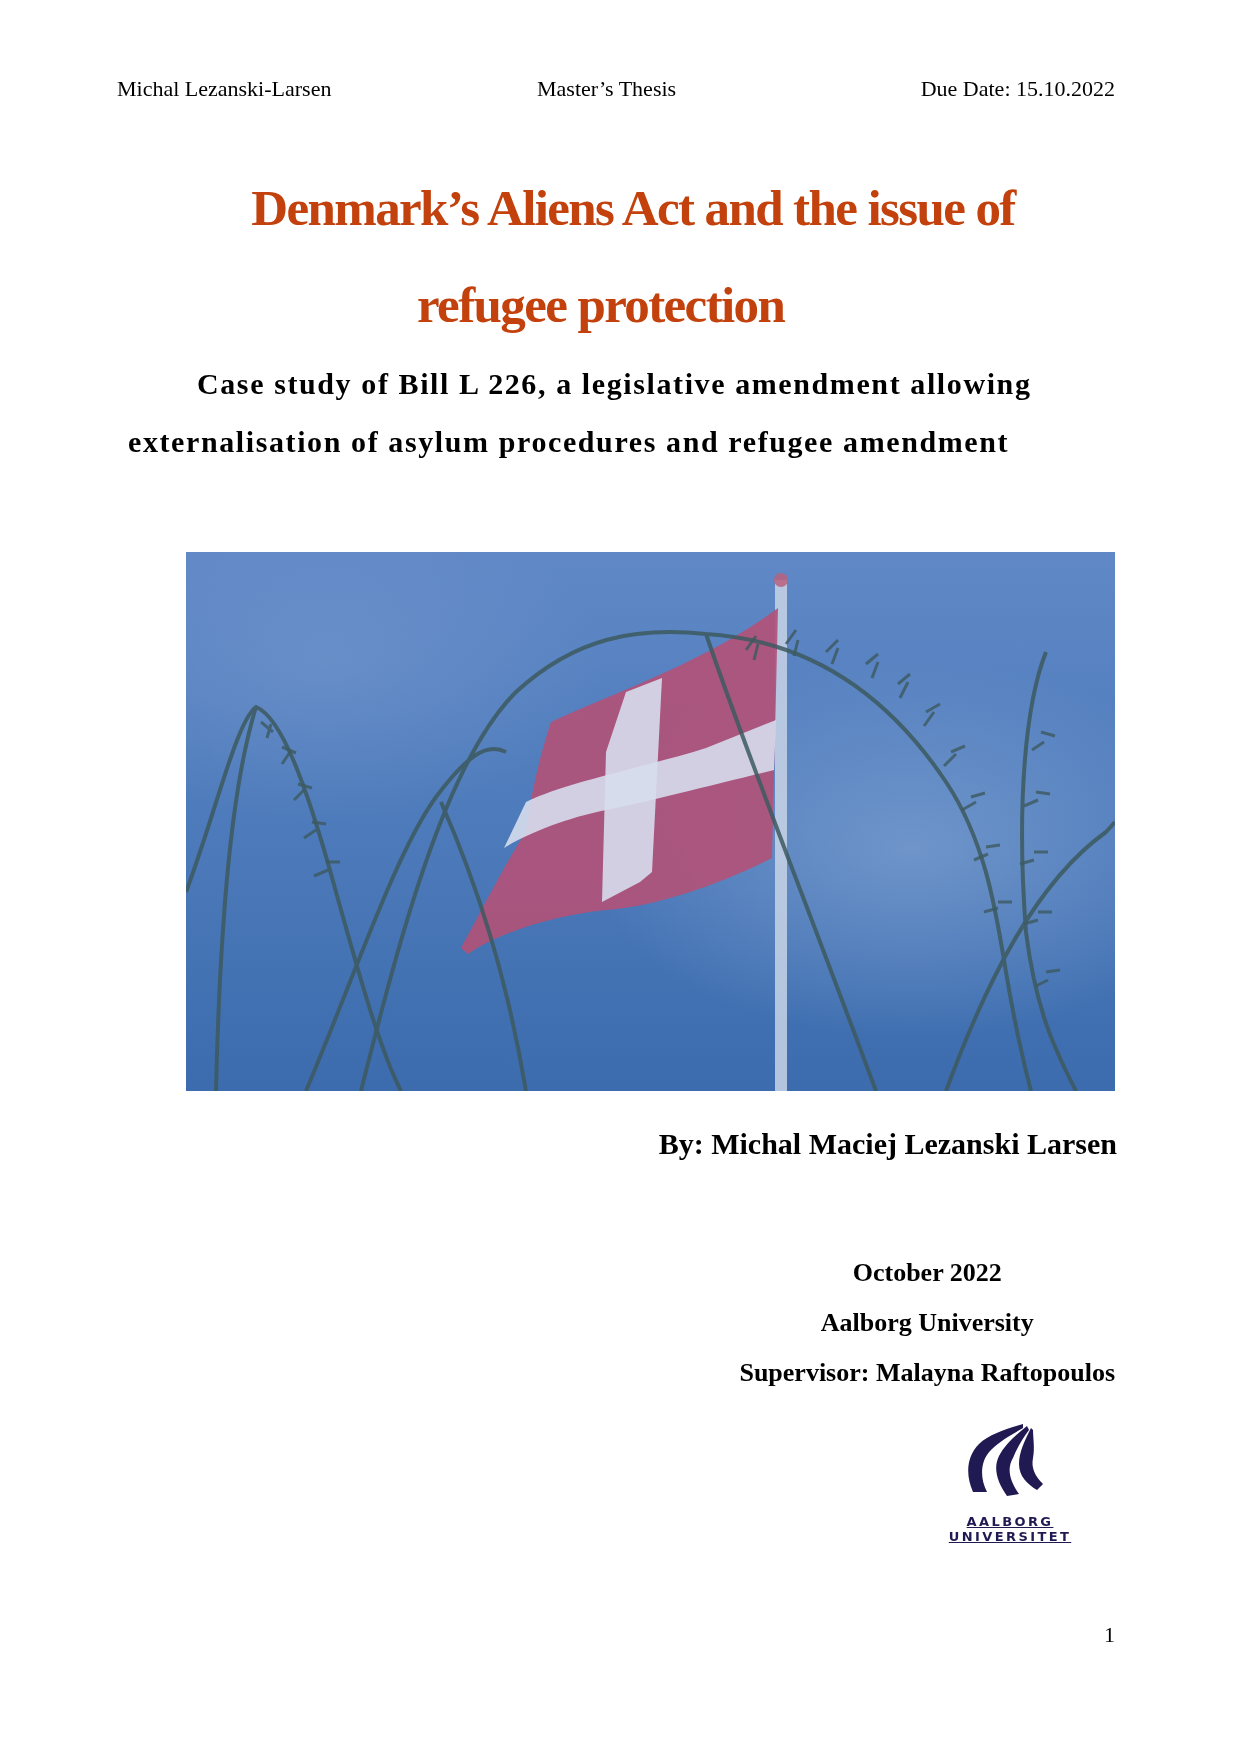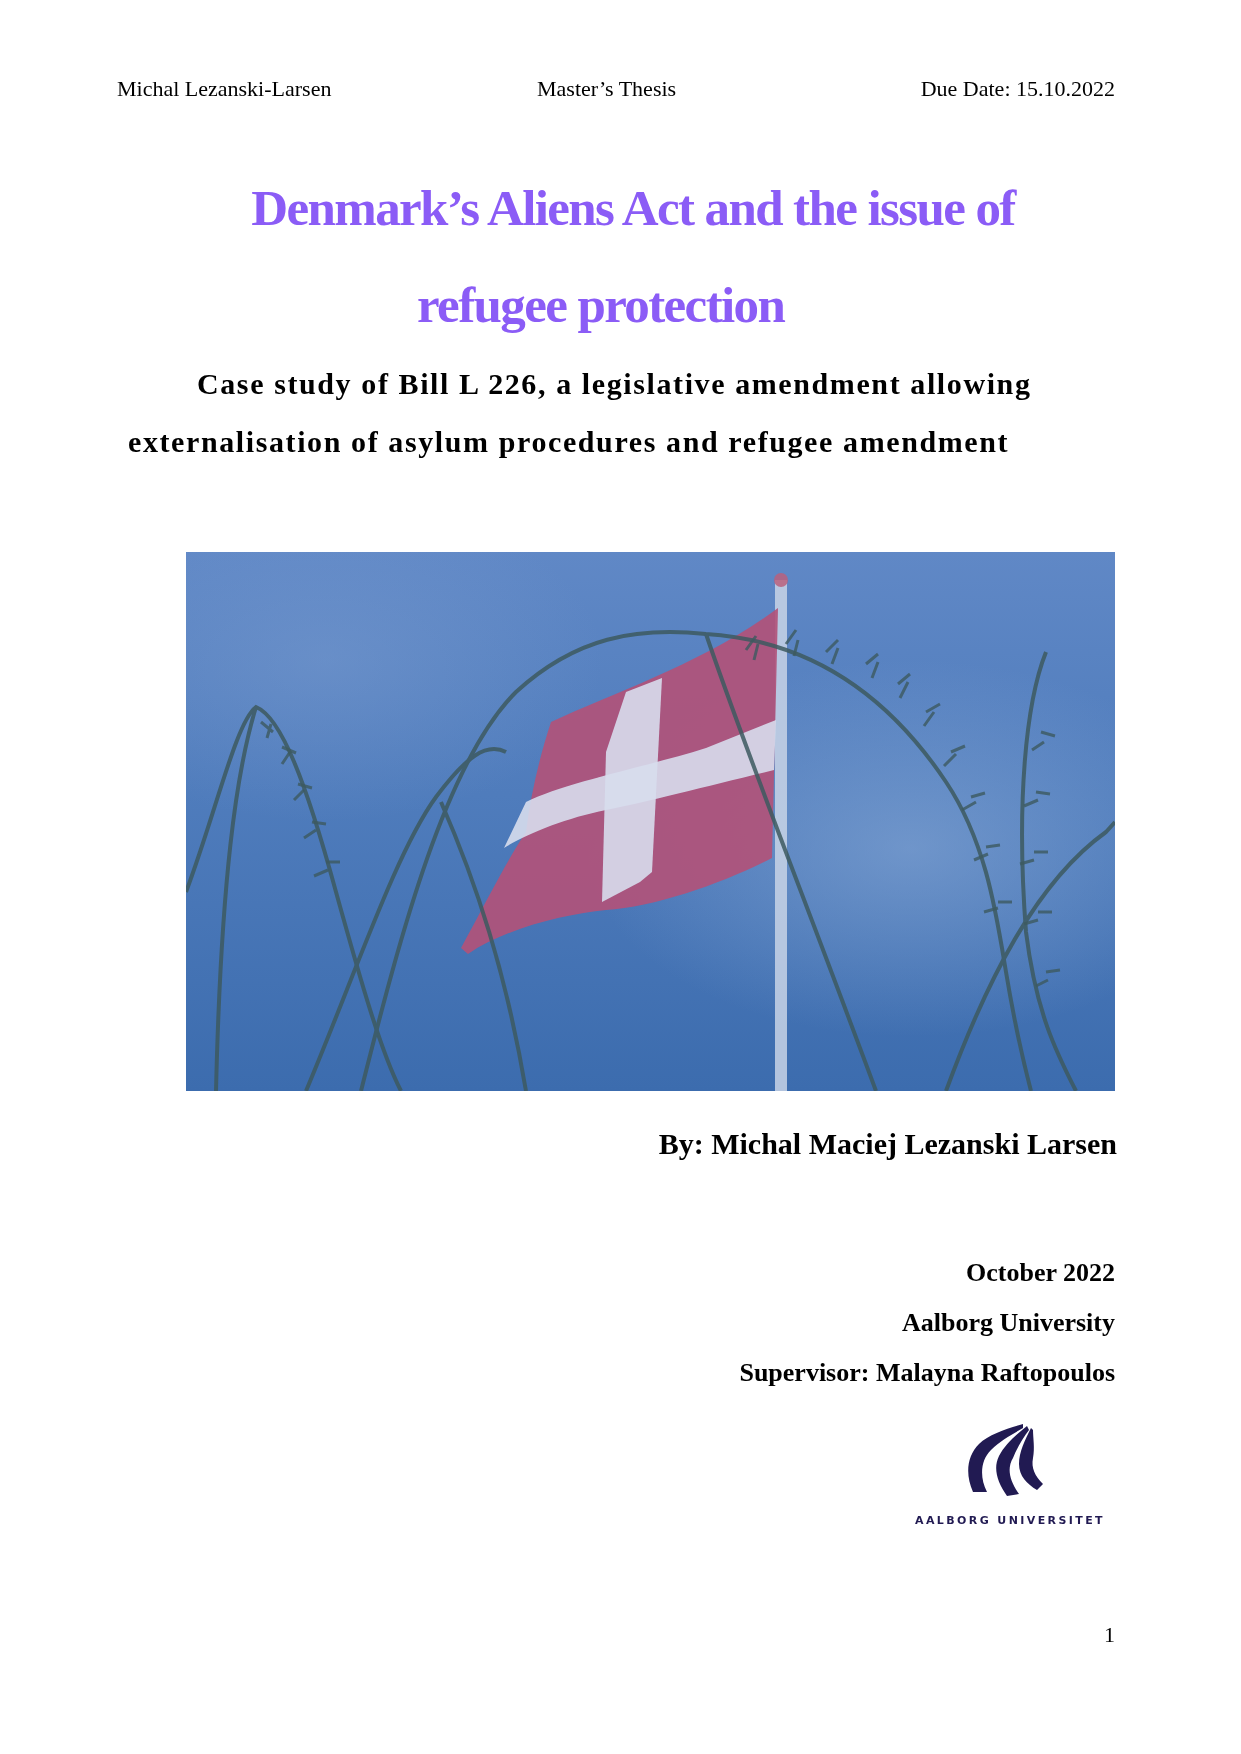--- a/index.html
+++ b/index.html
@@ -27,21 +27,21 @@
     .page-header .h-left { position: absolute; left: 0; top: 0; }
     .page-header .h-center { position: absolute; left: 420px; top: 0; }
     .page-header .h-right { position: absolute; right: 0; top: 0; }
 
     .title {
       position: absolute;
       left: 117px;
       width: 1000px;
       text-align: center;
       font-weight: bold;
-      color: #8b5cf6;
+      color: #c2410c;
       font-size: 51px;
       letter-spacing: -1.6px;
       white-space: nowrap;
     }
     .title.line1 { top: 178px; line-height: 60px; padding-left: 32px; box-sizing: border-box; }
     .title.line2 { top: 275px; line-height: 60px; left: 117px; width: 1000px; padding-left: 0; text-align: left; }
     .title.line2 span { position: absolute; left: 300px; }
 
     .subtitle {
       position: absolute;
@@ -77,21 +77,21 @@
       font-size: 30px;
       line-height: 40px;
       padding-left: 20px;
       box-sizing: border-box;
     }
 
     .meta-block {
       position: absolute;
       top: 1248px;
       right: 126px;
-      text-align: right;
+      text-align: center;
       font-weight: bold;
       font-size: 26px;
       line-height: 50px;
     }
     .meta-block div { white-space: nowrap; }
 
     .logo {
       position: absolute;
       left: 905px;
       top: 1418px;
@@ -99,23 +99,24 @@
       height: 120px;
     }
     .logo-text {
       position: absolute;
       left: 0;
       top: 96px;
       width: 210px;
       text-align: center;
       font-family: "DejaVu Sans", sans-serif;
       font-weight: bold;
-      font-size: 11px;
+      font-size: 13px;
       letter-spacing: 2.4px;
       color: #211a52;
+      text-decoration: underline;
     }
 
     .page-number {
       position: absolute;
       top: 1620px;
       right: 126px;
       font-size: 22px;
       line-height: 30px;
     }
   </style>

